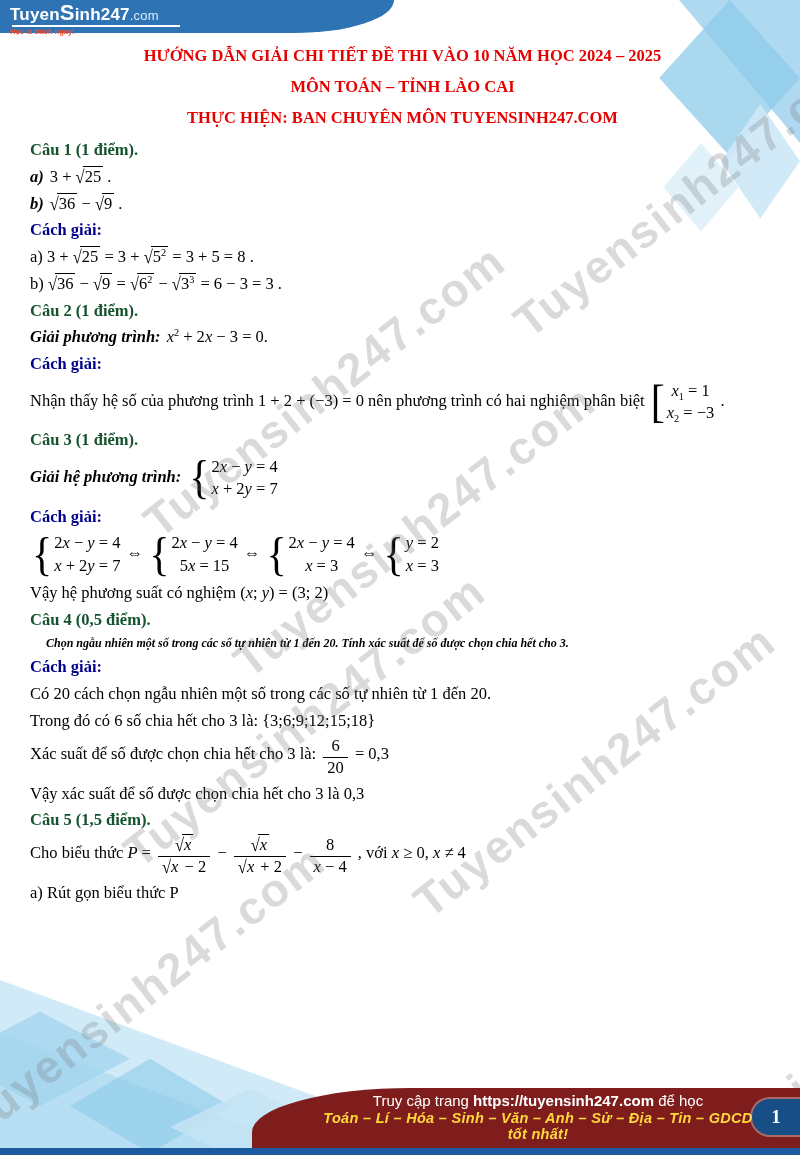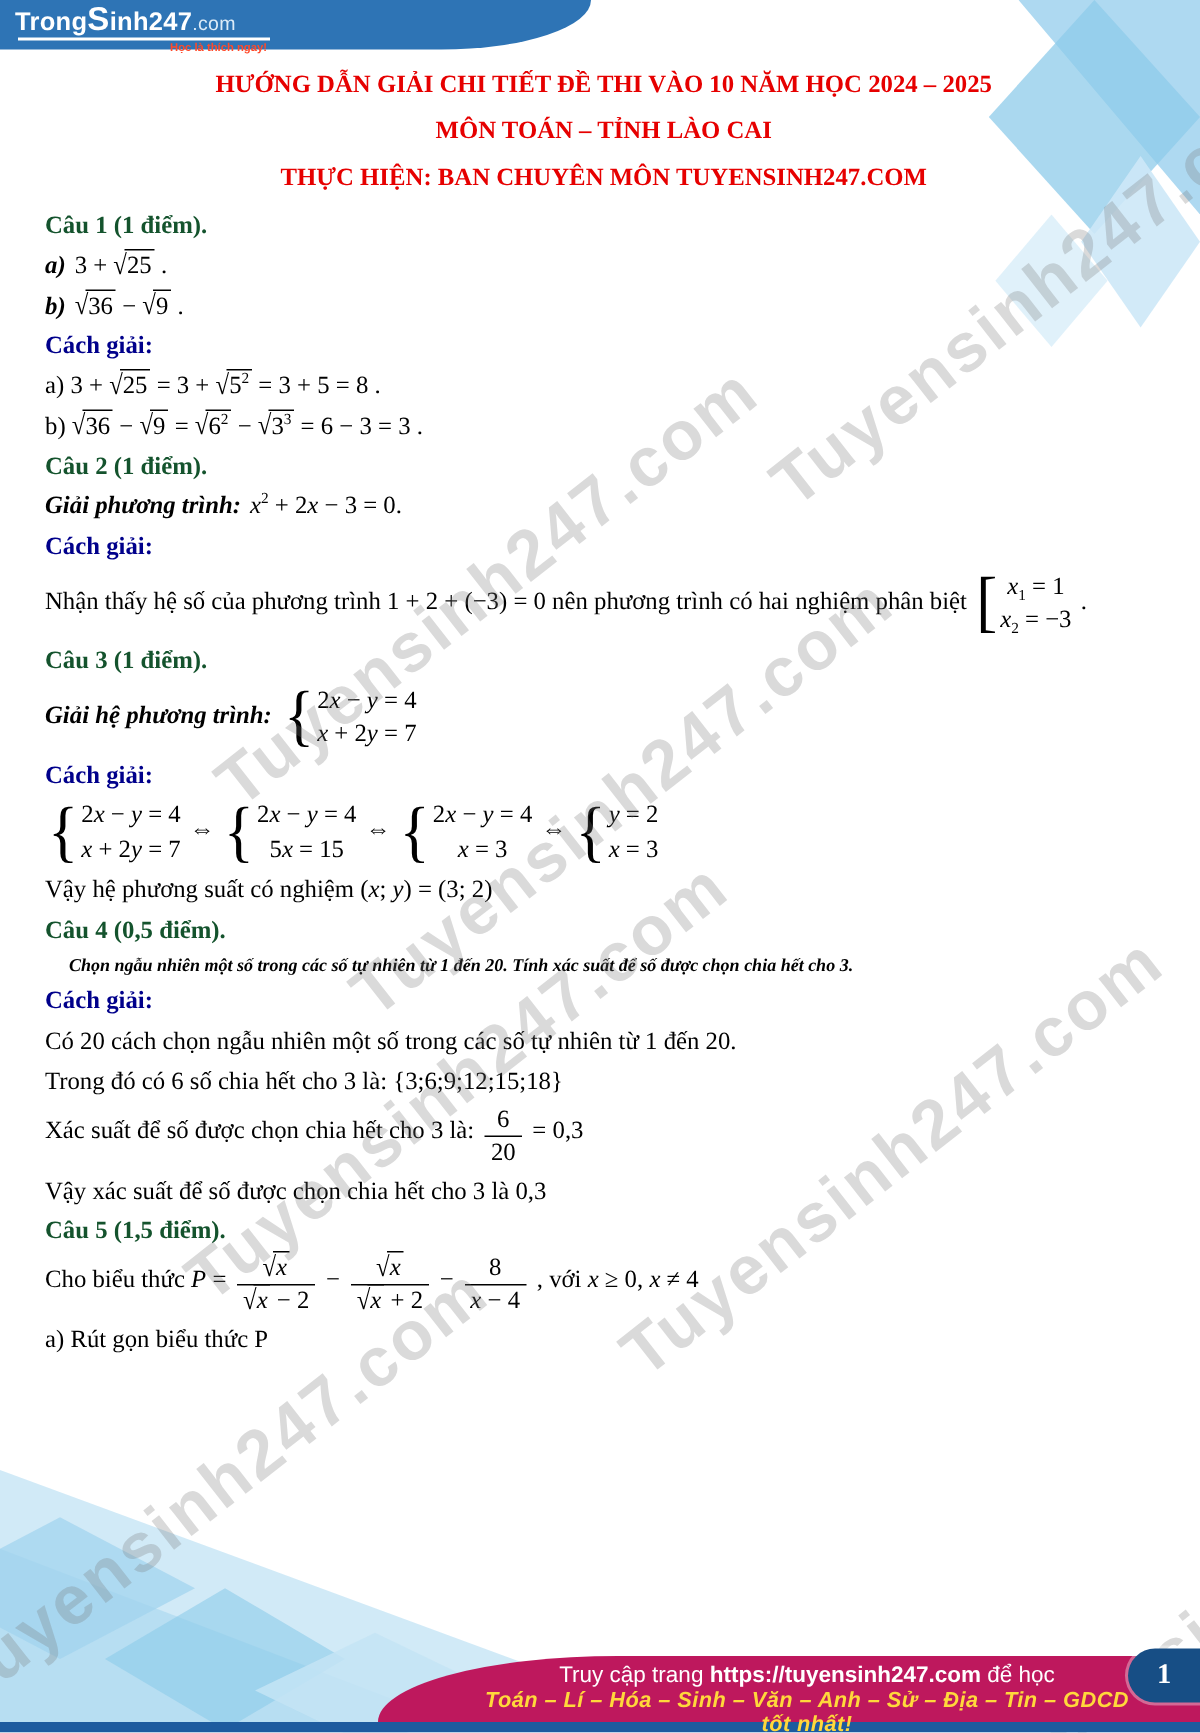--- a/index.html
+++ b/index.html
@@ -9,21 +9,21 @@
 
   
   .header{position:absolute;top:0;left:0;width:394px;height:33px;background:#2e74b5;
           border-bottom-right-radius:100px 33px;z-index:4;}
   .logo{position:absolute;left:10px;top:2px;color:#fff;line-height:1;
         font-family:"Liberation Sans",sans-serif;}
   .logo-text{font-weight:bold;font-size:17px;letter-spacing:0.2px;}
   .logo-text .big{font-size:22px;}
   .logo-text .com{font-weight:normal;font-size:13px;color:#dcebf8;}
   .logo-rule{border-top:2px solid #fff;margin:1px 0 1px 2px;width:168px;}
-  .tagline{color:#ff4a2a;font-size:7.5px;font-weight:bold;text-align:right;width:168px;}
+  .tagline{color:#ff4a2a;font-size:7.5px;font-weight:bold;width:168px;}
 
   
   .mosaic-tr{position:absolute;top:0;right:0;width:220px;height:260px;z-index:1;}
   .mosaic-bl{position:absolute;left:0;bottom:0;width:500px;height:175px;z-index:1;}
   .m{position:absolute;left:0;top:0;width:100%;height:100%;}
   .tr1{background:#aed9f1;clip-path:polygon(45% 0,100% 0,100% 55%);}
   .tr2{background:#8ecbe9;opacity:.75;clip-path:polygon(68% 0,100% 30%,68% 60%,36% 30%);}
   .tr3{background:#cde8f7;opacity:.9;clip-path:polygon(82% 40%,100% 62%,82% 84%,64% 62%);}
   .tr4{background:#ddf0fa;opacity:.9;clip-path:polygon(55% 55%,72% 72%,55% 89%,38% 72%);}
   .bl1{background:#cfe9f7;opacity:.95;clip-path:polygon(0 0,0 100%,95% 100%);}
@@ -58,21 +58,21 @@
   .frac{display:inline-block;vertical-align:-0.85em;text-align:center;line-height:1.15;margin:0 3px;}
   .num{display:block;border-bottom:1.4px solid #000;padding:0 4px 1px;}
   .den{display:block;padding:1px 4px 0;}
   .cases{display:inline-flex;align-items:center;vertical-align:middle;margin:0 2px;}
   .brace{font-size:42px;line-height:1;font-weight:400;margin-right:2px;transform:scaleY(1.08);}
   .ccol{display:inline-flex;flex-direction:column;text-align:center;}
   .crow{line-height:1.35;}
 
   
   .footer-strip{position:absolute;left:0;bottom:0;width:800px;height:7px;background:#1d5b9f;z-index:4;}
-  .footer-banner{position:absolute;left:252px;right:0;bottom:7px;height:44px;background:#be185d;
+  .footer-banner{position:absolute;left:252px;right:0;bottom:7px;height:60px;background:#7f1d1d;
                  border-top-left-radius:160px 44px;z-index:4;text-align:center;
                  font-family:"Liberation Sans",sans-serif;padding:4px 46px 0 70px;margin-top:13px;}
   .f1{color:#fff;font-size:15px;}
   .f1 b{font-weight:bold;}
   .f2{color:#ffd83b;font-size:14.5px;font-weight:bold;font-style:italic;letter-spacing:0.3px;margin-top:1px;}
   .page-pill{position:absolute;right:0;bottom:20px;width:48px;height:36px;background:#174e85;
              border-radius:18px 0 0 18px;z-index:5;display:flex;align-items:center;justify-content:center;
              color:#fff;font-size:19px;font-weight:bold;font-family:"Liberation Serif",serif;
              box-shadow:0 0 0 2px rgba(255,255,255,0.35);}
 </style>
@@ -96,21 +96,21 @@
 <div class="wm" style="left:520px;top:300px;">Tuyensinh247.com</div>
 <div class="wm" style="left:150px;top:500px;">Tuyensinh247.com</div>
 <div class="wm" style="left:240px;top:640px;">Tuyensinh247.com</div>
 <div class="wm" style="left:130px;top:830px;">Tuyensinh247.com</div>
 <div class="wm" style="left:420px;top:880px;">Tuyensinh247.com</div>
 <div class="wm" style="left:-30px;top:1100px;">Tuyensinh247.com</div>
 <div class="wm" style="left:660px;top:1170px;">Tuyensinh247.com</div>
 
 <div class="header">
   <div class="logo">
-    <div class="logo-text"><span>Trong</span><span class="big">S</span><span>inh247</span><span class="com">.com</span></div>
+    <div class="logo-text"><span>Tuyen</span><span class="big">S</span><span>inh247</span><span class="com">.com</span></div>
     <div class="logo-rule"></div>
     <div class="tagline">Học là thích ngay!</div>
   </div>
 </div>
 
 <div class="content">
   <div class="titles">
     <div>HƯỚNG DẪN GIẢI CHI TIẾT ĐỀ THI VÀO 10 NĂM HỌC 2024 – 2025</div>
     <div>MÔN TOÁN – TỈNH LÀO CAI</div>
     <div>THỰC HIỆN: BAN CHUYÊN MÔN TUYENSINH247.COM</div>

